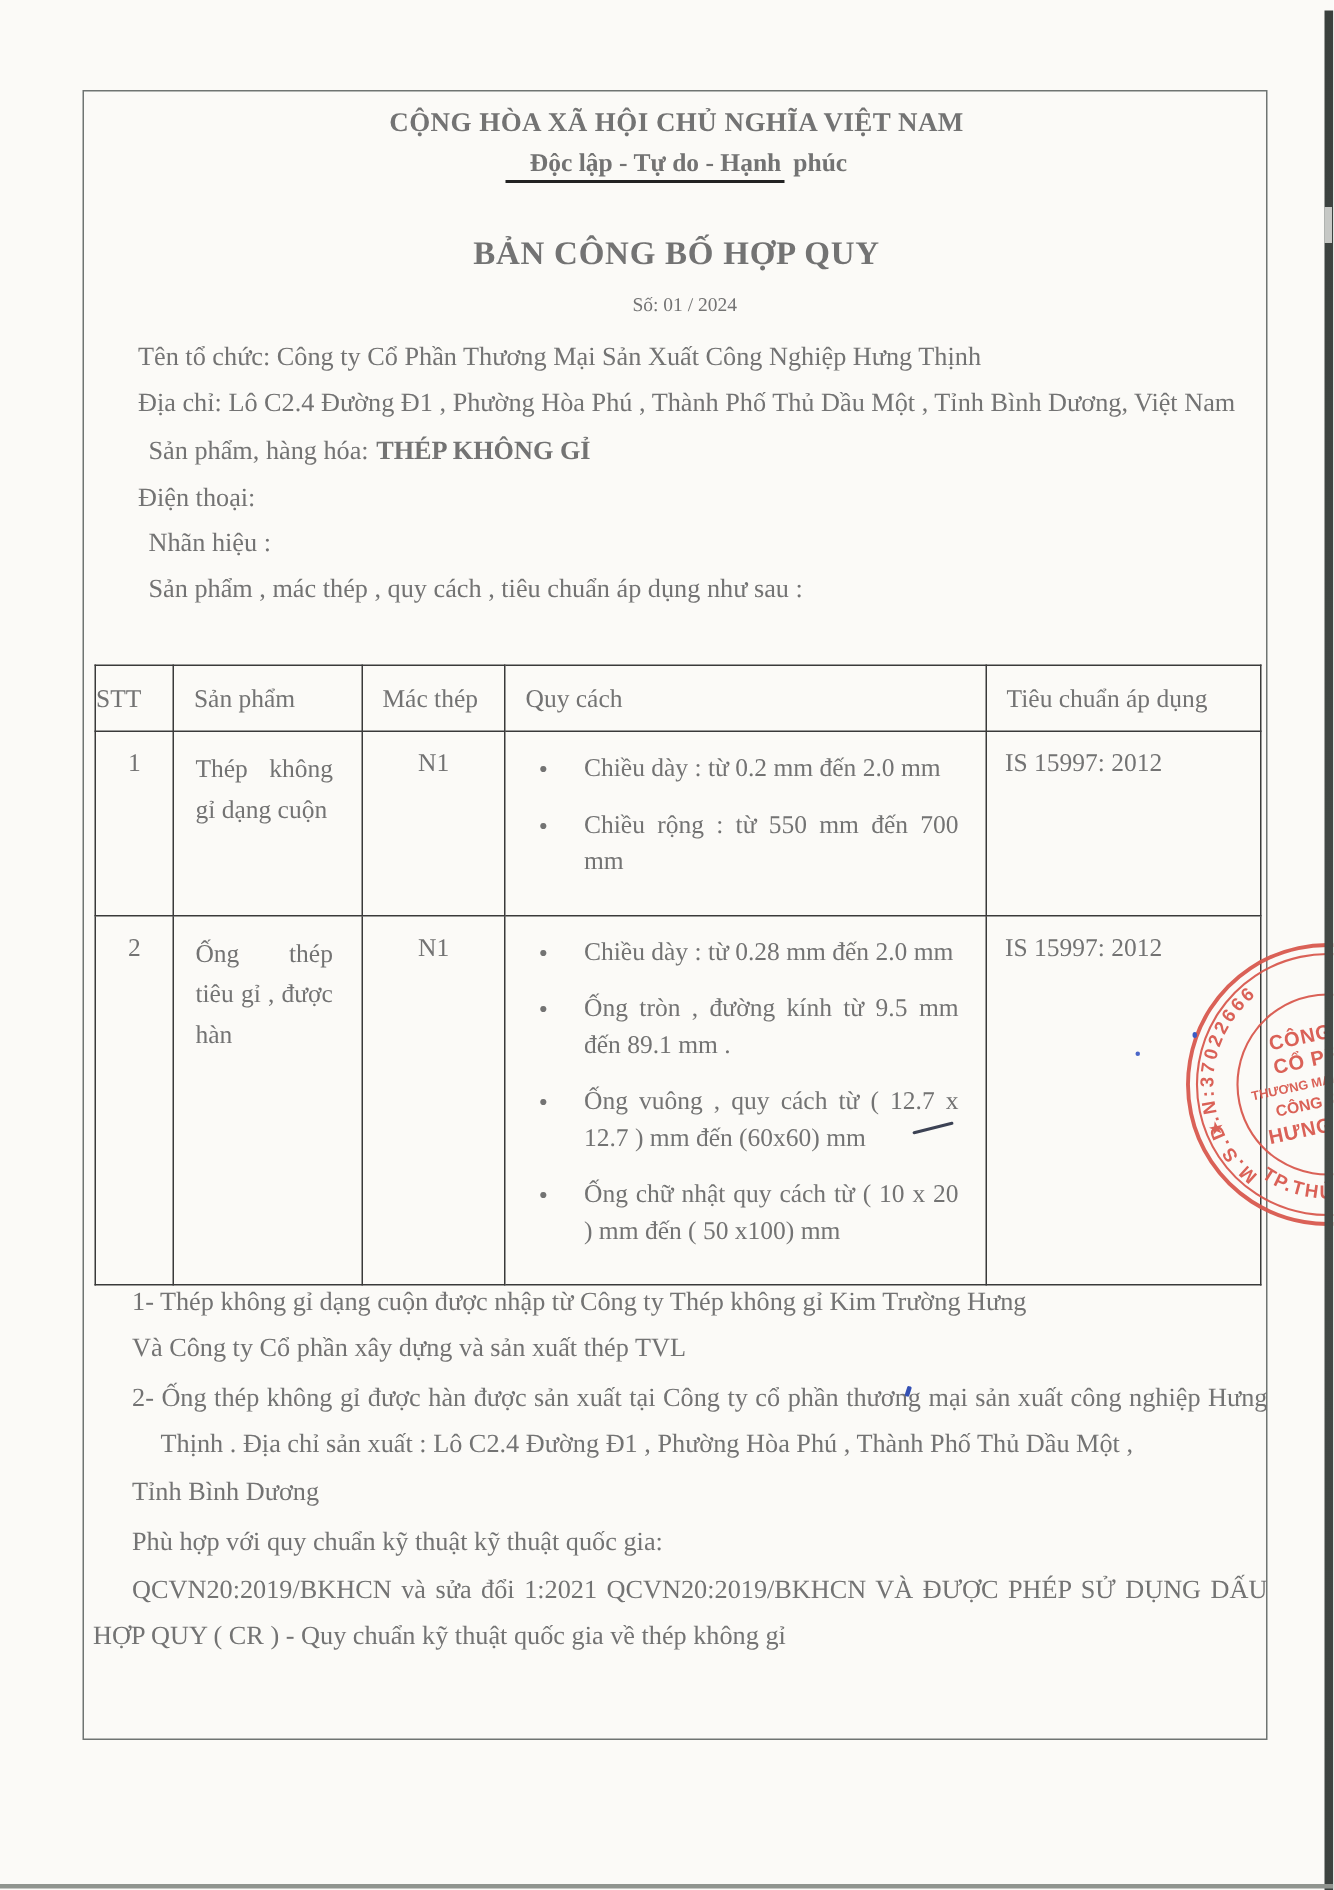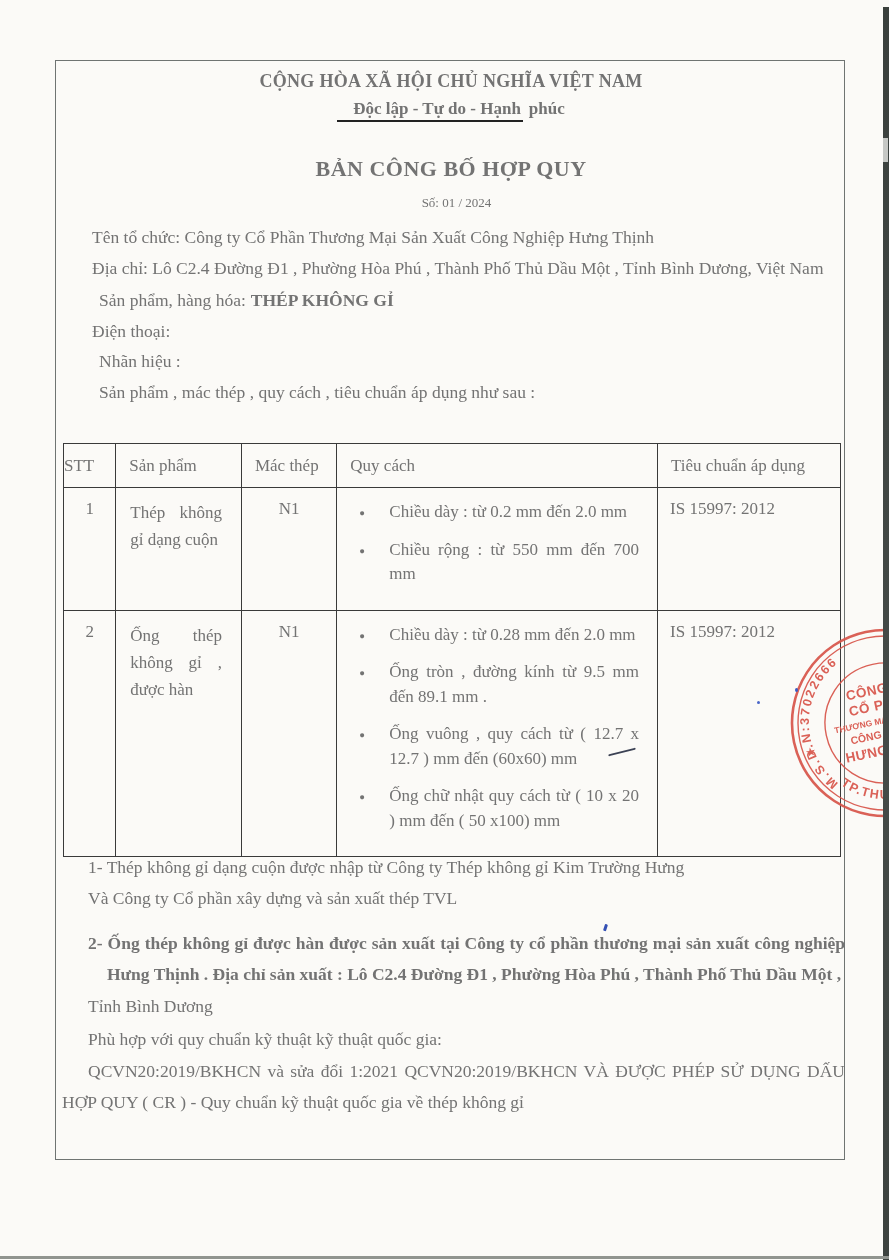--- a/index.html
+++ b/index.html
@@ -110,24 +110,23 @@
   }
   tr.row-1 { height: 95px; }
   tr.row-2 { height: 235px; }
   
   .notes-block {
     position: absolute; left: 88px; top: 852px; width: 757px;
     font-size: 17.5px; line-height: 30.5px;
   }
   .note-item1 div { text-align: left; }
   .note-item2 {
-    margin-top: 15px;
+    margin-top: 3px;
     padding-left: 19px; text-indent: -19px;
     text-align: justify;
-    font-weight: bold;
   }
   .province { margin-top: 2px; }
   .conformity-intro { margin-top: 2px; }
   .conformity-detail {
     margin-left: -26px; width: 783px;
     text-indent: 26px; text-align: justify;
     margin-top: 2px;
   }
   
   .stamp-wrap {
@@ -201,21 +200,21 @@
         <td class="cell-qc">
           <ul>
             <li>Chiều dày : từ 0.2 mm đến 2.0 mm</li>
             <li>Chiều rộng : từ 550 mm đến 700 mm</li>
           </ul>
         </td>
         <td class="cell-tc">IS 15997: 2012</td>
       </tr>
       <tr class="row-2">
         <td class="cell-stt">2</td>
-        <td class="cell-sp">Ống thép không gỉ , được hàn</td>
+        <td class="cell-sp">Ống thép tiêu gỉ , được hàn</td>
         <td class="cell-mt">N1</td>
         <td class="cell-qc">
           <ul>
             <li>Chiều dày : từ 0.28 mm đến 2.0 mm</li>
             <li>Ống tròn , đường kính từ 9.5 mm đến 89.1 mm .</li>
             <li>Ống vuông , quy cách từ ( 12.7 x 12.7 ) mm đến (60x60) mm</li>
             <li>Ống chữ nhật quy cách từ ( 10 x 20 ) mm đến ( 50 x100) mm</li>
           </ul>
         </td>
         <td class="cell-tc">IS 15997: 2012</td>

